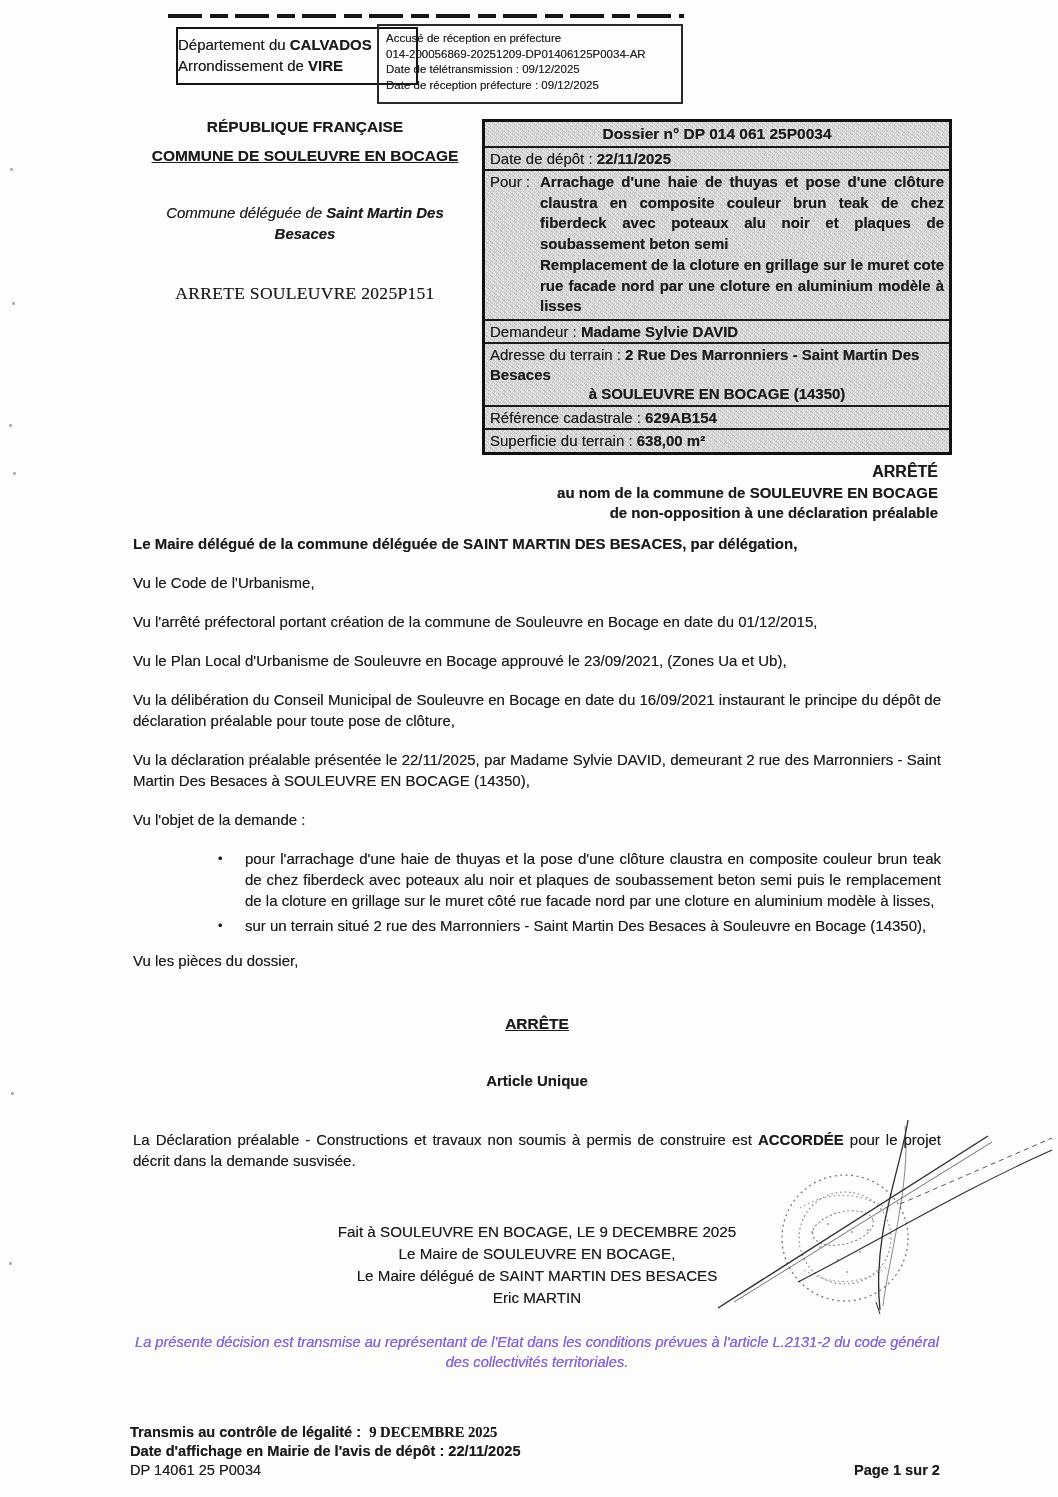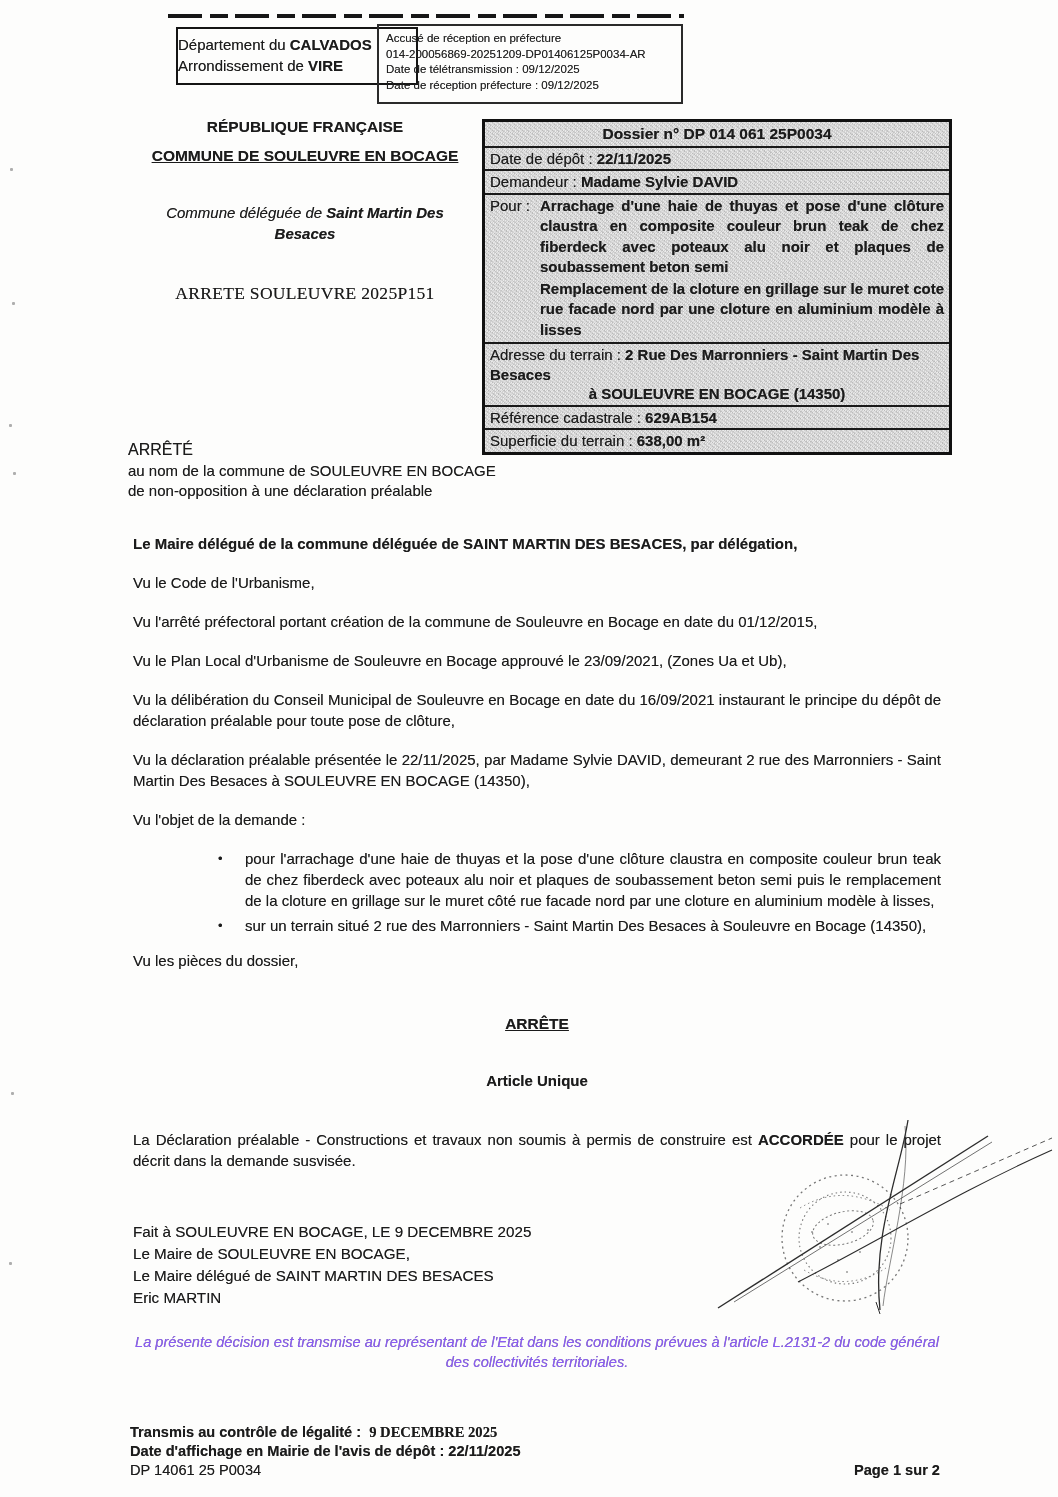--- a/index.html
+++ b/index.html
@@ -38,35 +38,35 @@
   .drow:last-child{border-bottom:none;}
   .dtitle{text-align:center;font-weight:bold;font-size:15.5px;padding:2px 0;}
   .dlabel{font-weight:normal;}
   .dval{font-weight:bold;}
   .pour-row{display:flex;}
   .pour-row .dlabel{width:50px;flex:0 0 auto;}
   .pour-body{flex:1;font-weight:bold;text-align:justify;line-height:20.5px;}
   .pour-body p{margin:0 0 1px 0;}
   .adr-line2{text-align:center;font-weight:bold;}
   
-  .title-block{position:absolute;left:128px;top:440px;width:810px;text-align:left;
-    font-weight:normal;line-height:20px;}
+  .title-block{position:absolute;left:128px;top:462px;width:810px;text-align:right;
+    font-weight:bold;line-height:20px;}
   .title-block .t1{font-size:16px;margin-bottom:1px;}
   .title-block .t23{font-size:15px;}
   .main{position:absolute;left:133px;top:533px;width:808px;font-size:15px;line-height:21px;}
   .para{margin:0 0 18px 0;text-align:justify;}
   .bold{font-weight:bold;}
   .bullets{margin:0 0 8px 0;padding:0;list-style:none;}
   .bullets li{position:relative;padding-left:112px;margin-bottom:4px;text-align:justify;}
   .bullets li::before{content:"•";position:absolute;left:85px;top:0;font-size:13px;}
   .center-head{ text-align:center;font-weight:bold;}
   .arrete-head{margin:42px 0 0 0;font-size:15.5px;text-decoration:underline;}
   .article-head{margin:36px 0 0 0;font-size:15px;}
   .decision{margin-top:38px;}
-  .signature{margin-top:50px;text-align:left;line-height:22px;font-size:15.2px;}
+  .signature{margin-top:50px;text-align:center;line-height:22px;font-size:15.2px;}
   .legal-note{margin-top:23px;text-align:center;font-style:italic;font-size:14.6px;line-height:20px;color:#8b5cf6;}
   
   .stamp{position:absolute;left:700px;top:1112px;width:358px;height:205px;}
   
   .footer{position:absolute;left:130px;top:1423px;width:808px;font-size:14.6px;line-height:19px;}
   .footer .f1,.footer .f2{font-weight:bold;}
   .serif-date{font-family:"Liberation Serif", serif;margin-left:8px;}
   .footer .f3{font-weight:normal;margin-top:0;}
   .page-num{position:absolute;right:-2px;bottom:0;font-weight:bold;}
 </style>
@@ -100,29 +100,29 @@
     <div class="commune">COMMUNE DE SOULEUVRE EN BOCAGE</div>
     <div class="deleguee"><span>Commune déléguée de </span><span class="bold">Saint Martin Des Besaces</span></div>
     <div class="arrete-ref">ARRETE SOULEUVRE 2025P151</div>
   </div>
 
   <div class="dossier">
     <div class="drow dtitle">Dossier n° DP 014 061 25P0034</div>
     <div class="drow">
       <span class="dlabel">Date de dépôt :</span> <span class="dval">22/11/2025</span>
     </div>
-    <div class="drow">
-      <span class="dlabel">Demandeur :</span> <span class="dval">Madame Sylvie DAVID</span>
-    </div>
     <div class="drow pour-row">
       <span class="dlabel">Pour :</span>
       <div class="pour-body">
         <p>Arrachage d'une haie de thuyas et pose d'une clôture claustra en composite couleur brun teak de chez fiberdeck avec poteaux alu noir et plaques de soubassement beton semi</p>
         <p>Remplacement de la cloture en grillage sur le muret cote rue facade nord par une cloture en aluminium modèle à lisses</p>
       </div>
+    </div>
+    <div class="drow">
+      <span class="dlabel">Demandeur :</span> <span class="dval">Madame Sylvie DAVID</span>
     </div>
     <div class="drow">
       <span class="dlabel">Adresse du terrain :</span> <span class="dval">2 Rue Des Marronniers - Saint Martin Des Besaces</span>
       <div class="adr-line2">à SOULEUVRE EN BOCAGE (14350)</div>
     </div>
     <div class="drow">
       <span class="dlabel">Référence cadastrale :</span> <span class="dval">629AB154</span>
     </div>
     <div class="drow">
       <span class="dlabel">Superficie du terrain :</span> <span class="dval">638,00 m²</span>

